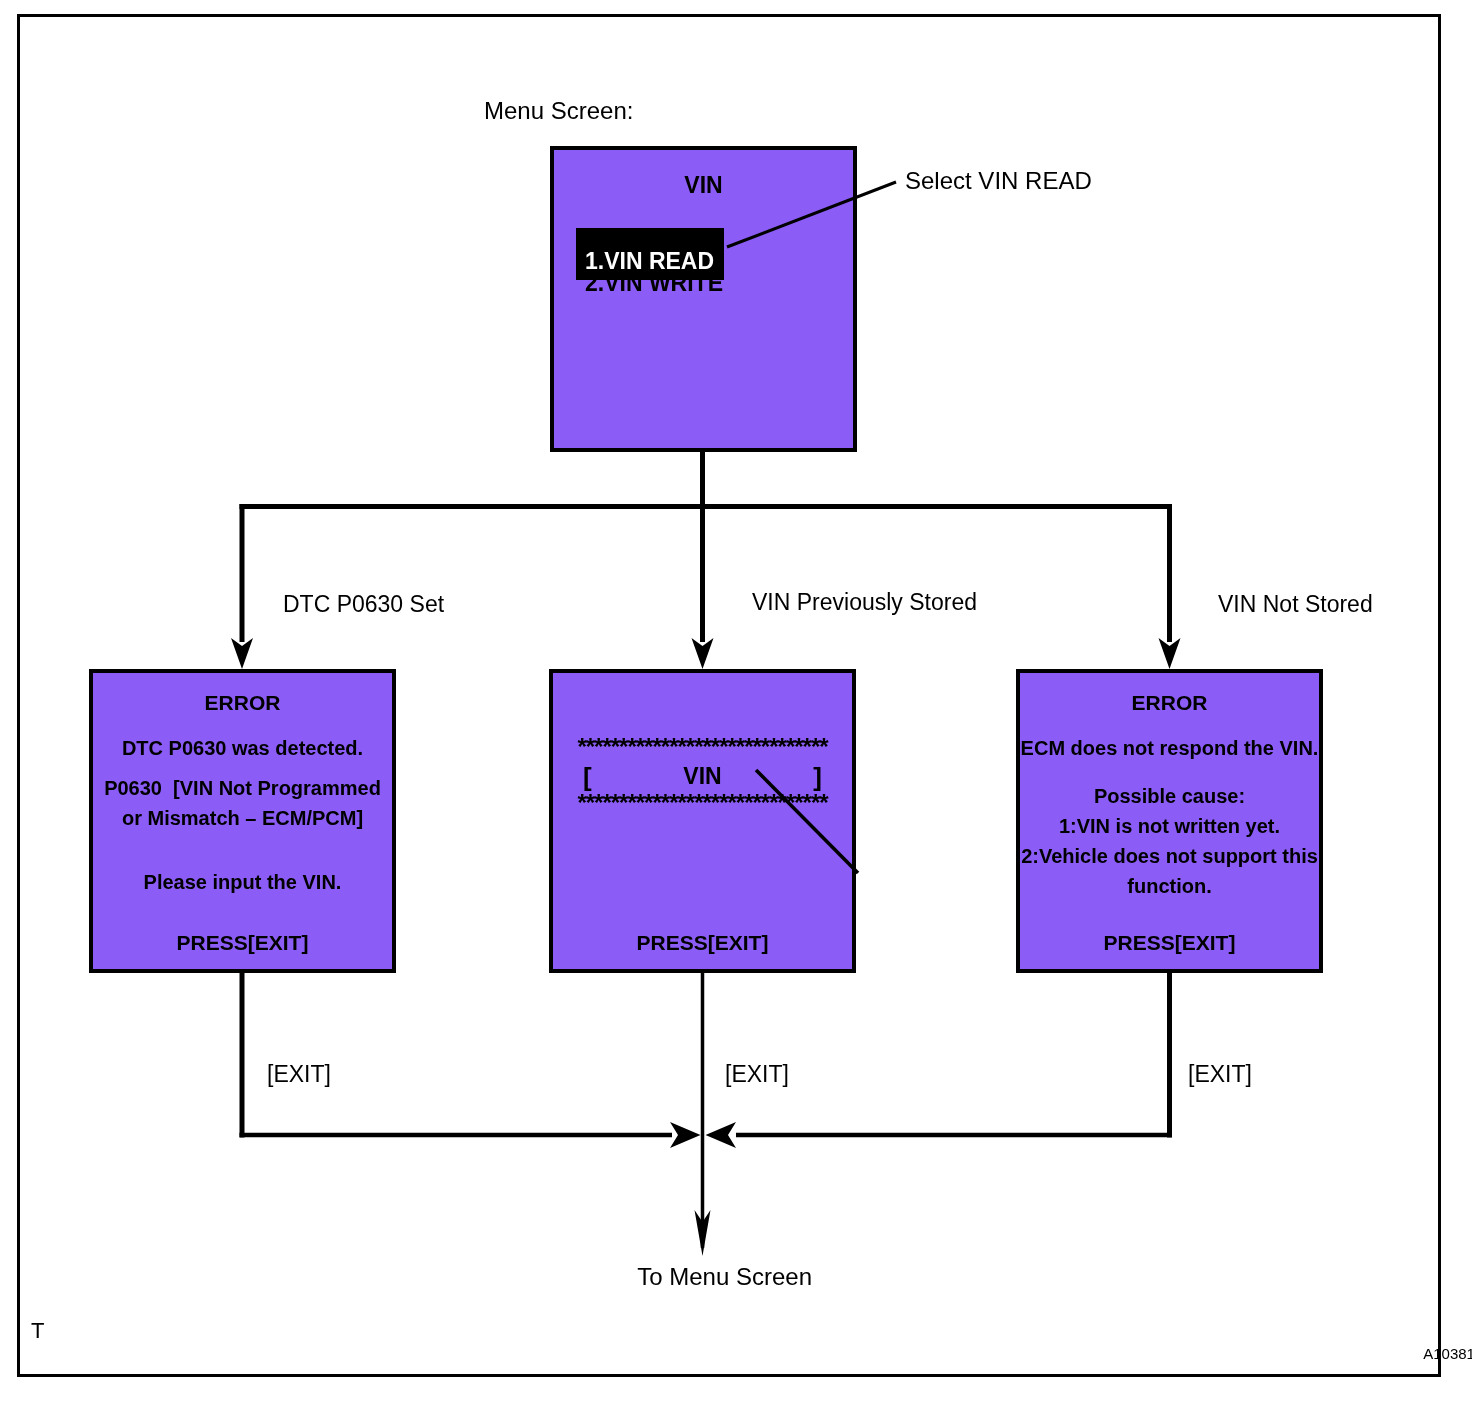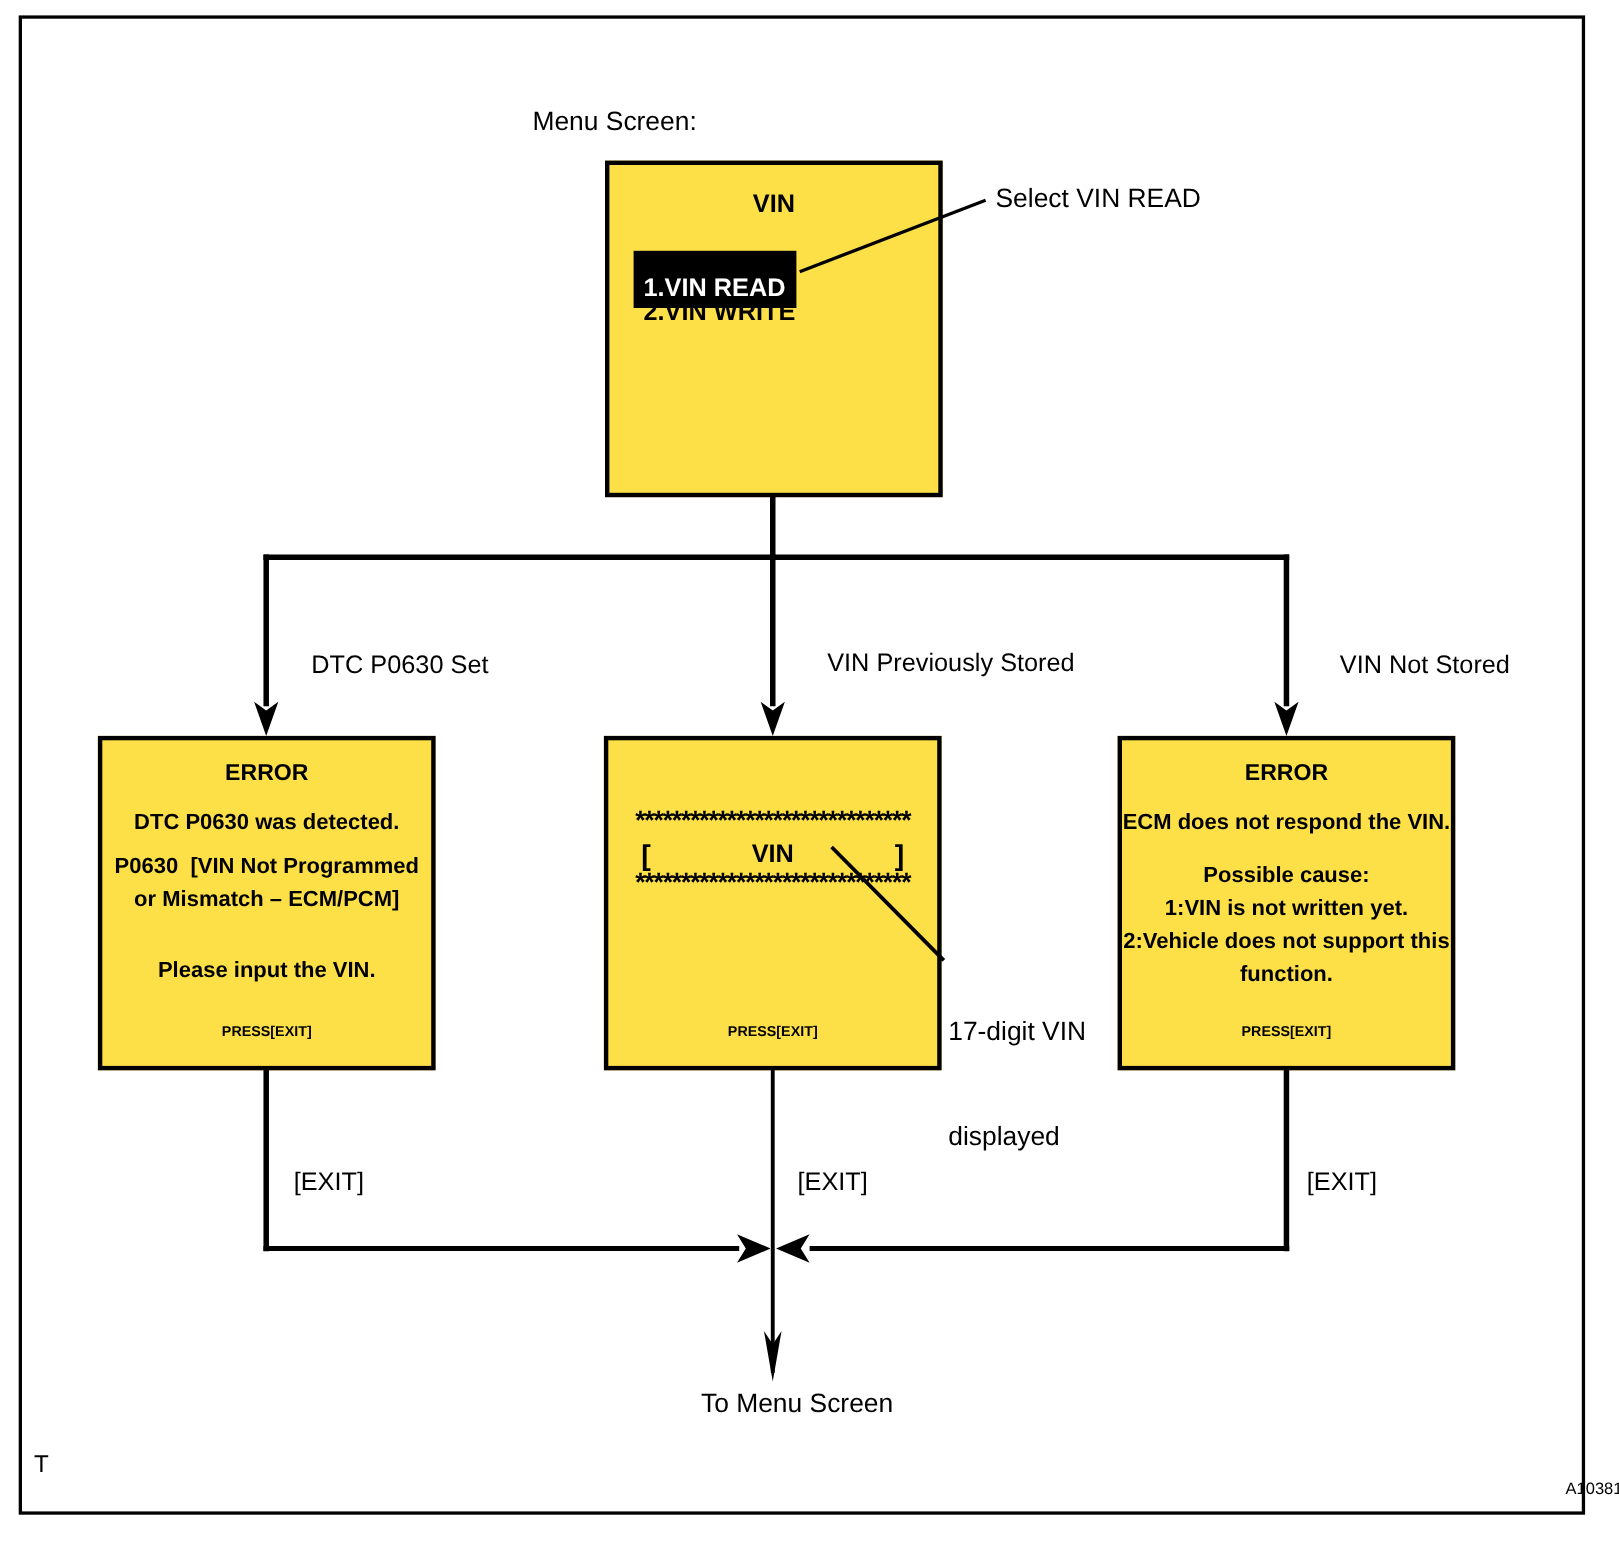--- a/index.html
+++ b/index.html
@@ -15,41 +15,41 @@
     position:absolute;left:17px;top:14px;width:1424px;height:1363px;
     border:3px solid #000;box-sizing:border-box;
   }
   .overlay{
     position:absolute;left:0;top:0;width:1472px;height:1402px;
     pointer-events:none;z-index:5;
   }
   .lbl{position:absolute;font-size:24px;line-height:1.2;white-space:pre;z-index:3;}
   .lbl-small{font-size:23px;}
   .screen-box{
-    position:absolute;border:4px solid #000;background:#fde047;
+    position:absolute;border:4px solid #000;background:#8b5cf6;
     box-sizing:border-box;z-index:2;
   }
   .menu-box{left:550px;top:146px;width:307px;height:306px;}
   .menu-title{
     position:absolute;left:0;right:0;top:22px;text-align:center;
     font-weight:bold;font-size:23px;white-space:pre;
   }
   .menu-item{position:absolute;font-weight:bold;font-size:23px;white-space:pre;}
   .menu-item.hl{
     left:22px;top:78px;background:#000;color:#fff;
     padding:20px 10px 5px 9px;
   }
   .menu-item.plain{left:31px;top:120px;}
   .lower-box{top:669px;width:307px;height:304px;}
   .box-line{
     position:absolute;left:0;right:0;text-align:center;
     font-weight:bold;font-size:20px;white-space:pre;line-height:1.15;
   }
   .box-title{font-size:21px;}
-  .press{font-size:13px;}
+  .press{font-size:21px;}
   .stars{
     font-weight:bold;font-size:24px;letter-spacing:-1px;line-height:1;
   }
   .bracket-row{
     position:absolute;left:30px;right:30px;display:flex;
     justify-content:space-between;align-items:center;
   }
   .bracket{font-weight:bold;font-size:26px;line-height:1;}
   .vin-word{font-weight:bold;font-size:23px;white-space:pre;}
   .annotation{position:absolute;font-size:24px;line-height:32px;white-space:pre;z-index:3;}
@@ -107,24 +107,20 @@
   <div class="screen-box lower-box" style="left:1016px;">
     <div class="box-line box-title" style="top:18px;">ERROR</div>
     <div class="box-line" style="top:64px;">ECM does not respond the VIN.</div>
     <div class="box-line" style="top:112px;">Possible cause:</div>
     <div class="box-line" style="top:142px;">1:VIN is not written yet.</div>
     <div class="box-line" style="top:172px;">2:Vehicle does not support this</div>
     <div class="box-line" style="top:202px;">function.</div>
     <div class="box-line press" style="top:258px;">PRESS[EXIT]</div>
   </div>
 
-  <div class="annotation" style="left:862px;top:858px;">
-    <div>17-digit VIN</div>
-    <div>displayed</div>
-  </div>
 
   <div class="lbl lbl-small" style="left:267px;top:1061px;">[EXIT]</div>
   <div class="lbl lbl-small" style="left:725px;top:1061px;">[EXIT]</div>
   <div class="lbl lbl-small" style="left:1188px;top:1061px;">[EXIT]</div>
 
   <div class="to-menu">To Menu Screen</div>
 
   <div class="fig-letter">T</div>
   <div class="fig-code">A103812E03</div>
 

